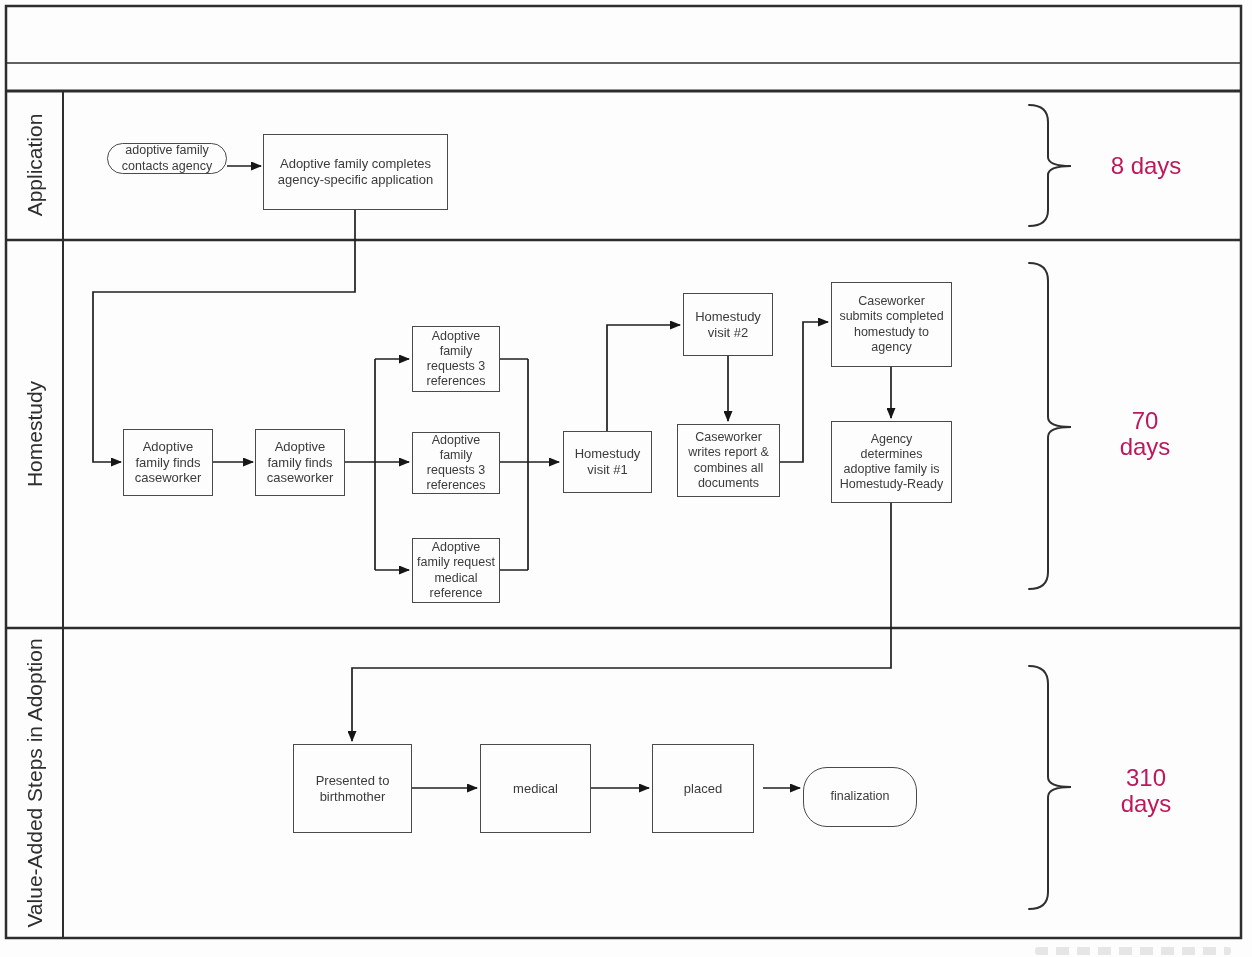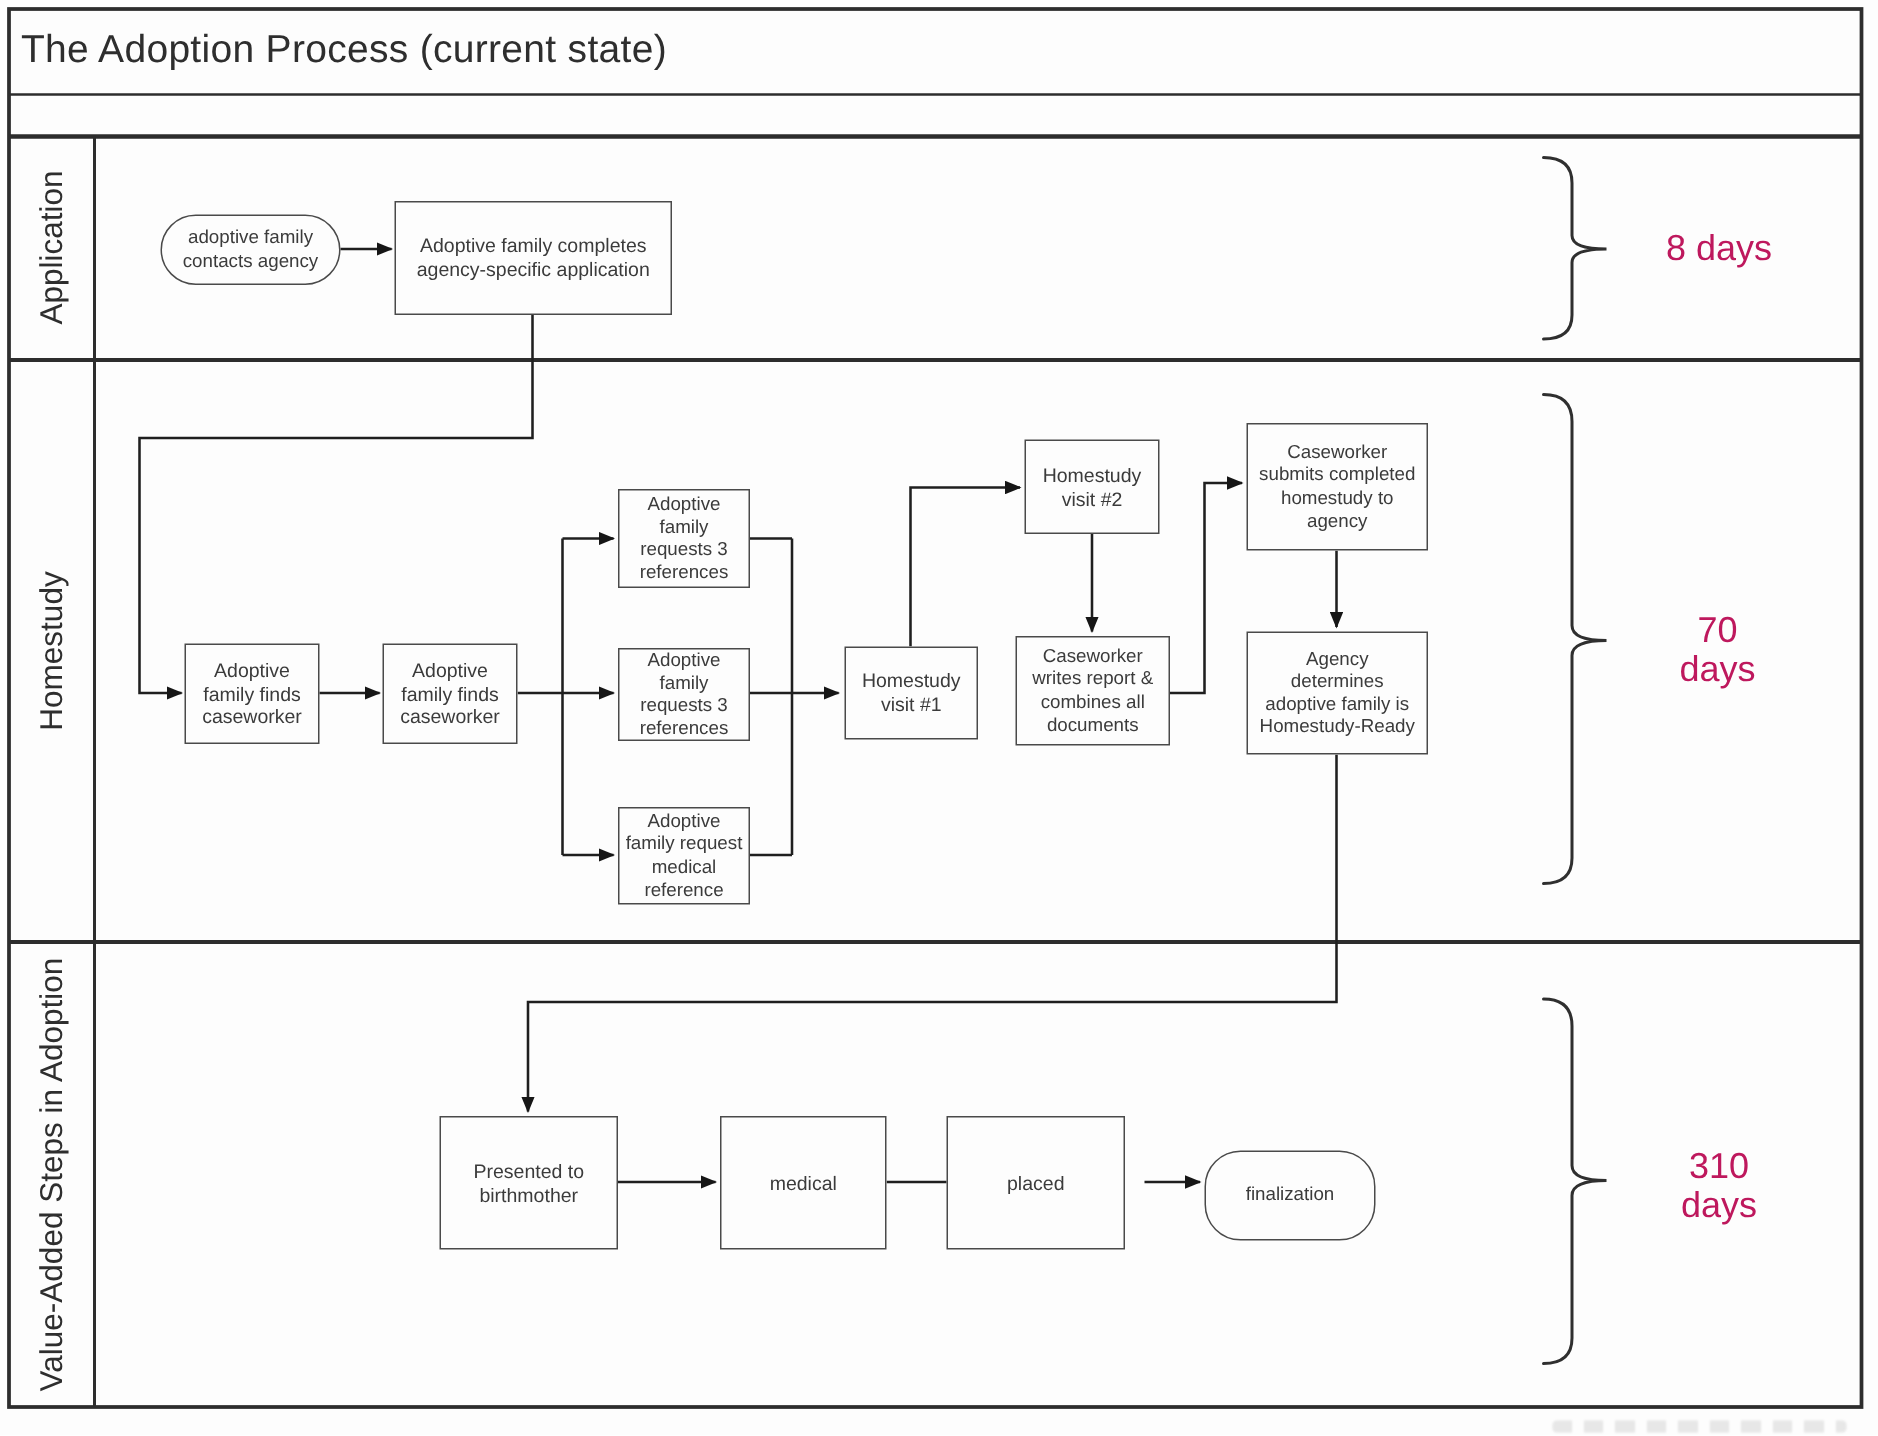--- a/index.html
+++ b/index.html
@@ -84,27 +84,26 @@
       <path d="M763 788 H800" marker-end="url(#arrow)"></path>
     </g>
 
     <g stroke="#2f2f2f" stroke-width="2" fill="none" stroke-linecap="round">
       <path d="M1029 105 Q1048 105 1048 122 L1048 157 Q1048 166 1071 166 Q1048 166 1048 175 L1048 210 Q1048 226 1029 226"></path>
       <path d="M1029 263 Q1048 263 1048 281 L1048 417 Q1048 427 1071 427 Q1048 427 1048 437 L1048 572 Q1048 589 1029 589"></path>
       <path d="M1029 666 Q1048 666 1048 684 L1048 777 Q1048 787 1071 787 Q1048 787 1048 797 L1048 892 Q1048 909 1029 909"></path>
     </g>
   </svg>
 
-  <div class="title">The Adoption Process (current state)</div>
 
   <div class="lane-label" style="left:35px; top:165px;">Application</div>
   <div class="lane-label" style="left:35px; top:434px;">Homestudy</div>
   <div class="lane-label" style="left:35px; top:783px;">Value-Added Steps in Adoption</div>
 
-  <div class="node terminator" style="left:107px; top:143px; width:120px; height:47px;">adoptive family
+  <div class="node terminator" style="left:107px; top:143px; width:120px; height:31px;">adoptive family
 contacts agency</div>
   <div class="node" style="left:263px; top:134px; width:185px; height:76px;">Adoptive family completes
 agency-specific application</div>
 
   <div class="node" style="left:123px; top:429px; width:90px; height:67px;">Adoptive
 family finds
 caseworker</div>
   <div class="node" style="left:255px; top:429px; width:90px; height:67px;">Adoptive
 family finds
 caseworker</div>
@@ -133,21 +132,21 @@
 homestudy to
 agency</div>
   <div class="node small" style="left:831px; top:421px; width:121px; height:82px;">Agency
 determines
 adoptive family is
 Homestudy-Ready</div>
 
   <div class="node" style="left:293px; top:744px; width:119px; height:89px;">Presented to
 birthmother</div>
   <div class="node" style="left:480px; top:744px; width:111px; height:89px;">medical</div>
-  <div class="node" style="left:631px; top:744px; width:119px; height:89px;">placed</div>
+  <div class="node" style="left:652px; top:744px; width:102px; height:89px;">placed</div>
   <div class="node terminator" style="left:803px; top:767px; width:114px; height:60px;">finalization</div>
 
   <div class="duration" style="left:1146px; top:166px;">8 days</div>
   <div class="duration" style="left:1145px; top:434px;">70
 days</div>
   <div class="duration" style="left:1146px; top:791px;">310
 days</div>
 
   <div class="watermark-smudge"></div>
 

